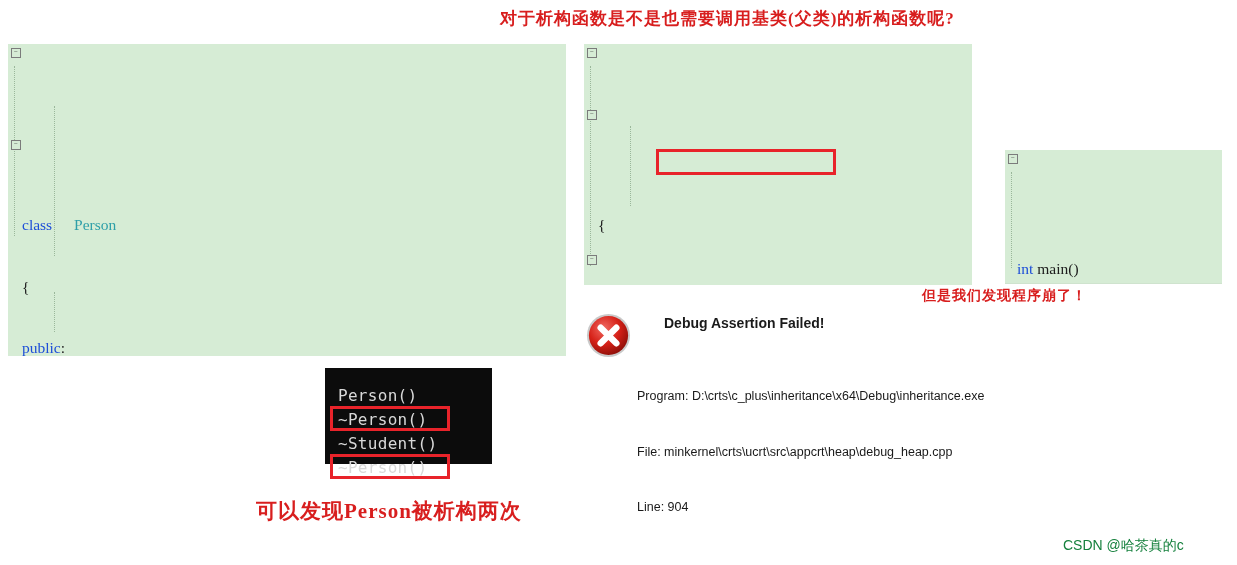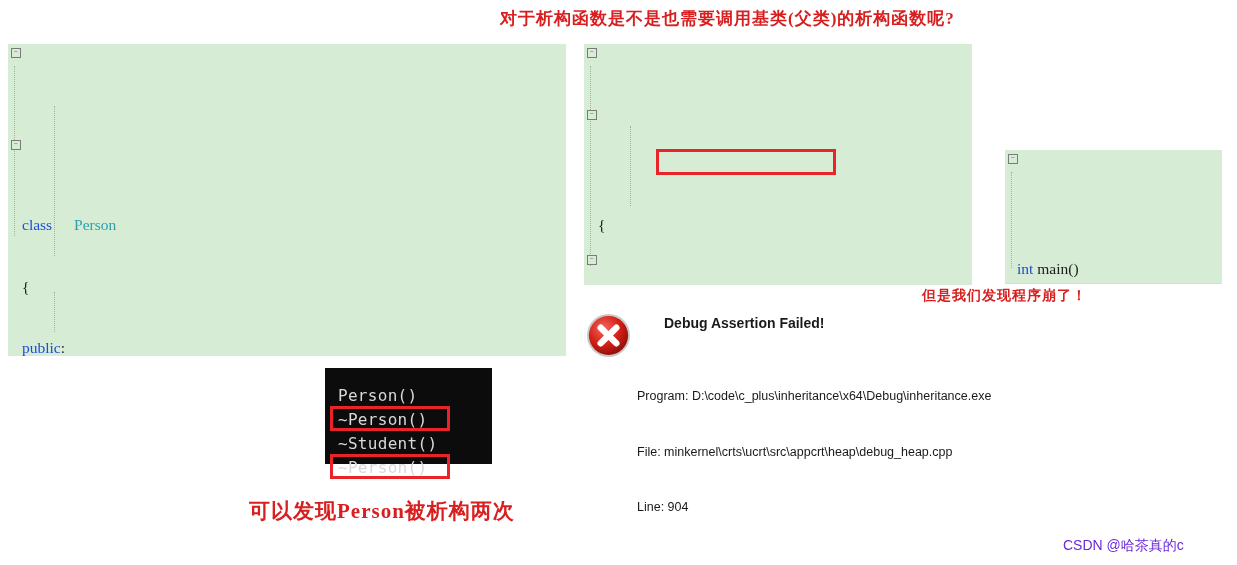--- a/index.html
+++ b/index.html
@@ -15,21 +15,21 @@
   
   .annot{
     color:#d81e1e;
     font-family:"Liberation Serif", serif;
     font-weight:bold;
     letter-spacing:1px;
     white-space:nowrap;
   }
   #annot-title{left:500px;top:7px;font-size:17px;}
   #annot-crash{left:922px;top:287px;font-size:14px;}
-  #annot-twice{left:249px;top:497px;font-size:21px;}
+  #annot-twice{left:256px;top:497px;font-size:21px;}
 
   
   .code{
     background:#d6ecd5;
     font-family:"Liberation Serif", serif;
     font-size:15.5px;
     line-height:20.6px;
     white-space:pre;
     color:#1d1d1d;
     box-sizing:border-box;
@@ -90,21 +90,21 @@
     position:absolute;left:52px;top:3px;font-size:14px;font-weight:600;white-space:nowrap;padding-left:27px;
   }
   #assert-body{
     position:absolute;left:52px;top:38px;width:380px;
     line-height:18.5px;font-size:12.5px;white-space:pre-wrap;
   }
   #err-icon{position:absolute;left:0;top:0;width:47px;height:47px;}
 
   
   #watermark{
-    left:1063px;top:537px;color:#6d28d9;font-size:14px;white-space:nowrap;
+    left:1063px;top:537px;color:#15803d;font-size:14px;white-space:nowrap;
   }
 </style>
 </head>
 <body>
 
 <div class="abs annot" id="annot-title">对于析构函数是不是也需要调用基类(父类)的析构函数呢?</div>
 
 <div class="abs code" id="code-person">
   <div class="vline" style="left:6px;top:22px;height:170px;"></div>
   <div class="vline" style="left:46px;top:62px;height:150px;"></div>
@@ -187,21 +187,21 @@
     <circle cx="24" cy="24" r="22" fill="#c9c9c9"></circle>
     <circle cx="24" cy="24" r="20" fill="url(#rg)"></circle>
     <path d="M15 13 L24 22 L33 13 L35 22 L26 24 L35 33 L33 35 L24 26 L15 35 L13 33 L22 24 L13 15 Z" fill="#ffffff" opacity="0"></path>
     <g stroke="#ffffff" stroke-width="6.5" stroke-linecap="round">
       <line x1="16" y1="16" x2="32" y2="32"></line>
       <line x1="32" y1="16" x2="16" y2="32"></line>
     </g>
   </svg>
   <div id="assert-title">Debug Assertion Failed!</div>
   <div id="assert-body">
-    <div>Program: D:\code\c_plus\inheritance\x64\Debug\inheritance.exe</div>
+    <div>Program: D:\crts\c_plus\inheritance\x64\Debug\inheritance.exe</div>
     <div>File: minkernel\crts\ucrt\src\appcrt\heap\debug_heap.cpp</div>
     <div>Line: 904</div>
     <div style="height:18px;">&nbsp;</div>
     
     
     
     
     
   </div>
 </div>

